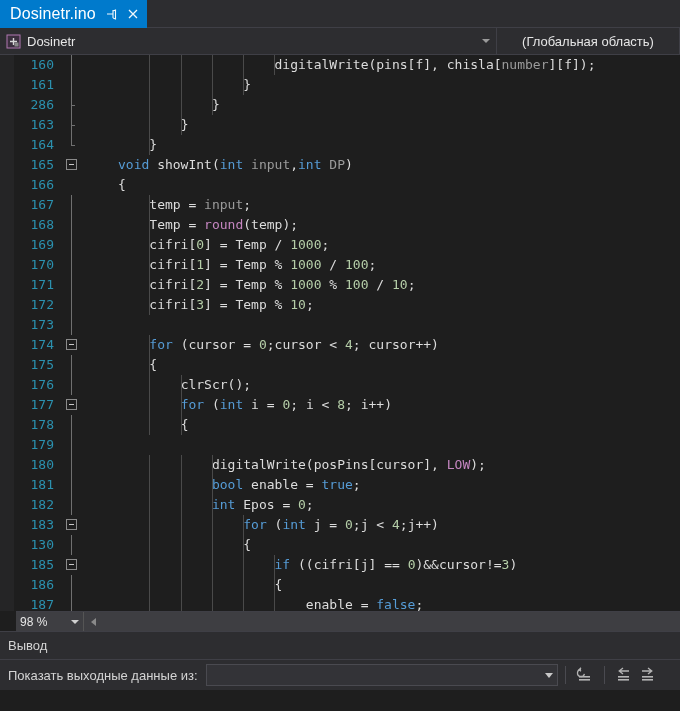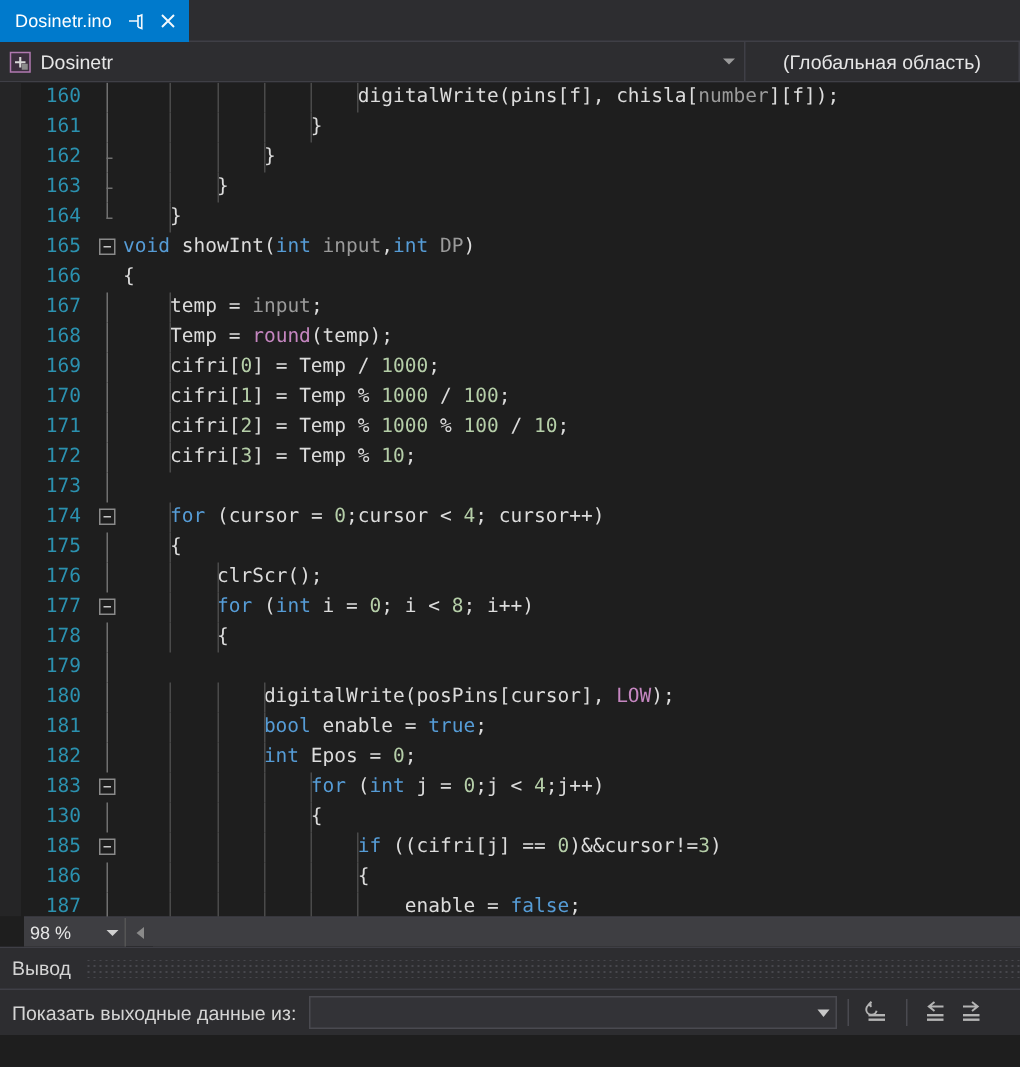--- a/index.html
+++ b/index.html
@@ -20,21 +20,21 @@
     flex: 0 0 28px;
     border-bottom: 1px solid #3f3f46;
     position: relative;
   }
   .tab {
     background: #007acc;
     color: #ffffff;
     display: flex;
     align-items: center;
     padding: 0 7px 0 10px;
-    font-size: 12px;
+    font-size: 16px;
     gap: 8px;
     height: 28px;
     cursor: pointer;
     user-select: none;
   }
   .tab-label { letter-spacing: .1px; }
   .tab-icon { width: 14px; height: 14px; display: block; flex: 0 0 14px; opacity: .95; }
   .tab-icon svg { display: block; }
 
   
@@ -163,20 +163,21 @@
     left: 0; top: 10px;
     width: 4px; height: 1px;
     background: #707070;
   }
   .code {
     flex: 1 1 auto;
     position: relative;
     color: #dcdcdc;
     white-space: pre;
     padding-left: 0;
+    margin-left: 36px;
   }
   
   .guide {
     position: absolute;
     top: 0; bottom: 0;
     width: 1px;
     background: #4a4a4a;
   }
 
   
@@ -343,21 +344,21 @@
     <span class="nav-text center">(Глобальная область)</span>
   </div>
 </div>
 
 <div class="editor">
   <div class="editor-inner">
     <div class="selection-margin"></div>
     <div class="code-area" id="code-area">
         <div class="line"><div class="lnum">160</div><div class="fold"><div class="fold-line-v"></div></div><div class="code"><div class="guide" style="left: 31.28px;"></div><div class="guide" style="left: 62.56px;"></div><div class="guide" style="left: 93.84px;"></div><div class="guide" style="left: 125.12px;"></div><div class="guide" style="left: 156.4px;"></div><span>                    <span class="plain">digitalWrite</span><span class="pun">(</span><span class="plain">pins</span><span class="pun">[</span><span class="plain">f</span><span class="pun">],</span> <span class="plain">chisla</span><span class="pun">[</span><span class="par">number</span><span class="pun">][</span><span class="plain">f</span><span class="pun">]);</span></span></div></div>
         <div class="line"><div class="lnum">161</div><div class="fold"><div class="fold-line-v"></div></div><div class="code"><div class="guide" style="left: 31.28px;"></div><div class="guide" style="left: 62.56px;"></div><div class="guide" style="left: 93.84px;"></div><div class="guide" style="left: 125.12px;"></div><span>                <span class="pun">}</span></span></div></div>
-        <div class="line"><div class="lnum">162</div><div class="fold"><div class="fold-line-v"></div><div class="fold-tick"></div></div><div class="code"><div class="guide" style="left: 31.28px;"></div><div class="guide" style="left: 62.56px;"></div><div class="guide" style="left: 93.84px;"></div><span>            <span class="pun">}</span></span></div></div>
+        <div class="line"><div class="lnum">286</div><div class="fold"><div class="fold-line-v"></div><div class="fold-tick"></div></div><div class="code"><div class="guide" style="left: 31.28px;"></div><div class="guide" style="left: 62.56px;"></div><div class="guide" style="left: 93.84px;"></div><span>            <span class="pun">}</span></span></div></div>
         <div class="line"><div class="lnum">163</div><div class="fold"><div class="fold-line-v"></div><div class="fold-tick"></div></div><div class="code"><div class="guide" style="left: 31.28px;"></div><div class="guide" style="left: 62.56px;"></div><span>        <span class="pun">}</span></span></div></div>
         <div class="line"><div class="lnum">164</div><div class="fold"><div class="fold-end"></div></div><div class="code"><div class="guide" style="left: 31.28px;"></div><span>    <span class="pun">}</span></span></div></div>
         <div class="line"><div class="lnum">165</div><div class="fold"><div class="fold-box"></div></div><div class="code"><span><span class="kw">void</span> <span class="plain">showInt</span><span class="pun">(</span><span class="kw">int</span> <span class="par">input</span><span class="pun">,</span><span class="kw">int</span> <span class="par">DP</span><span class="pun">)</span></span></div></div>
         <div class="line"><div class="lnum">166</div><div class="fold"></div><div class="code"><span><span class="pun">{</span></span></div></div>
         <div class="line"><div class="lnum">167</div><div class="fold"><div class="fold-line-v"></div></div><div class="code"><div class="guide" style="left: 31.28px;"></div><span>    <span class="plain">temp</span> <span class="pun">=</span> <span class="par">input</span><span class="pun">;</span></span></div></div>
         <div class="line"><div class="lnum">168</div><div class="fold"><div class="fold-line-v"></div></div><div class="code"><div class="guide" style="left: 31.28px;"></div><span>    <span class="plain">Temp</span> <span class="pun">=</span> <span class="mac">round</span><span class="pun">(</span><span class="plain">temp</span><span class="pun">);</span></span></div></div>
         <div class="line"><div class="lnum">169</div><div class="fold"><div class="fold-line-v"></div></div><div class="code"><div class="guide" style="left: 31.28px;"></div><span>    <span class="plain">cifri</span><span class="pun">[</span><span class="num">0</span><span class="pun">]</span> <span class="pun">=</span> <span class="plain">Temp</span> <span class="pun">/</span> <span class="num">1000</span><span class="pun">;</span></span></div></div>
         <div class="line"><div class="lnum">170</div><div class="fold"><div class="fold-line-v"></div></div><div class="code"><div class="guide" style="left: 31.28px;"></div><span>    <span class="plain">cifri</span><span class="pun">[</span><span class="num">1</span><span class="pun">]</span> <span class="pun">=</span> <span class="plain">Temp</span> <span class="pun">%</span> <span class="num">1000</span> <span class="pun">/</span> <span class="num">100</span><span class="pun">;</span></span></div></div>
         <div class="line"><div class="lnum">171</div><div class="fold"><div class="fold-line-v"></div></div><div class="code"><div class="guide" style="left: 31.28px;"></div><span>    <span class="plain">cifri</span><span class="pun">[</span><span class="num">2</span><span class="pun">]</span> <span class="pun">=</span> <span class="plain">Temp</span> <span class="pun">%</span> <span class="num">1000</span> <span class="pun">%</span> <span class="num">100</span> <span class="pun">/</span> <span class="num">10</span><span class="pun">;</span></span></div></div>
         <div class="line"><div class="lnum">172</div><div class="fold"><div class="fold-line-v"></div></div><div class="code"><div class="guide" style="left: 31.28px;"></div><span>    <span class="plain">cifri</span><span class="pun">[</span><span class="num">3</span><span class="pun">]</span> <span class="pun">=</span> <span class="plain">Temp</span> <span class="pun">%</span> <span class="num">10</span><span class="pun">;</span></span></div></div>

